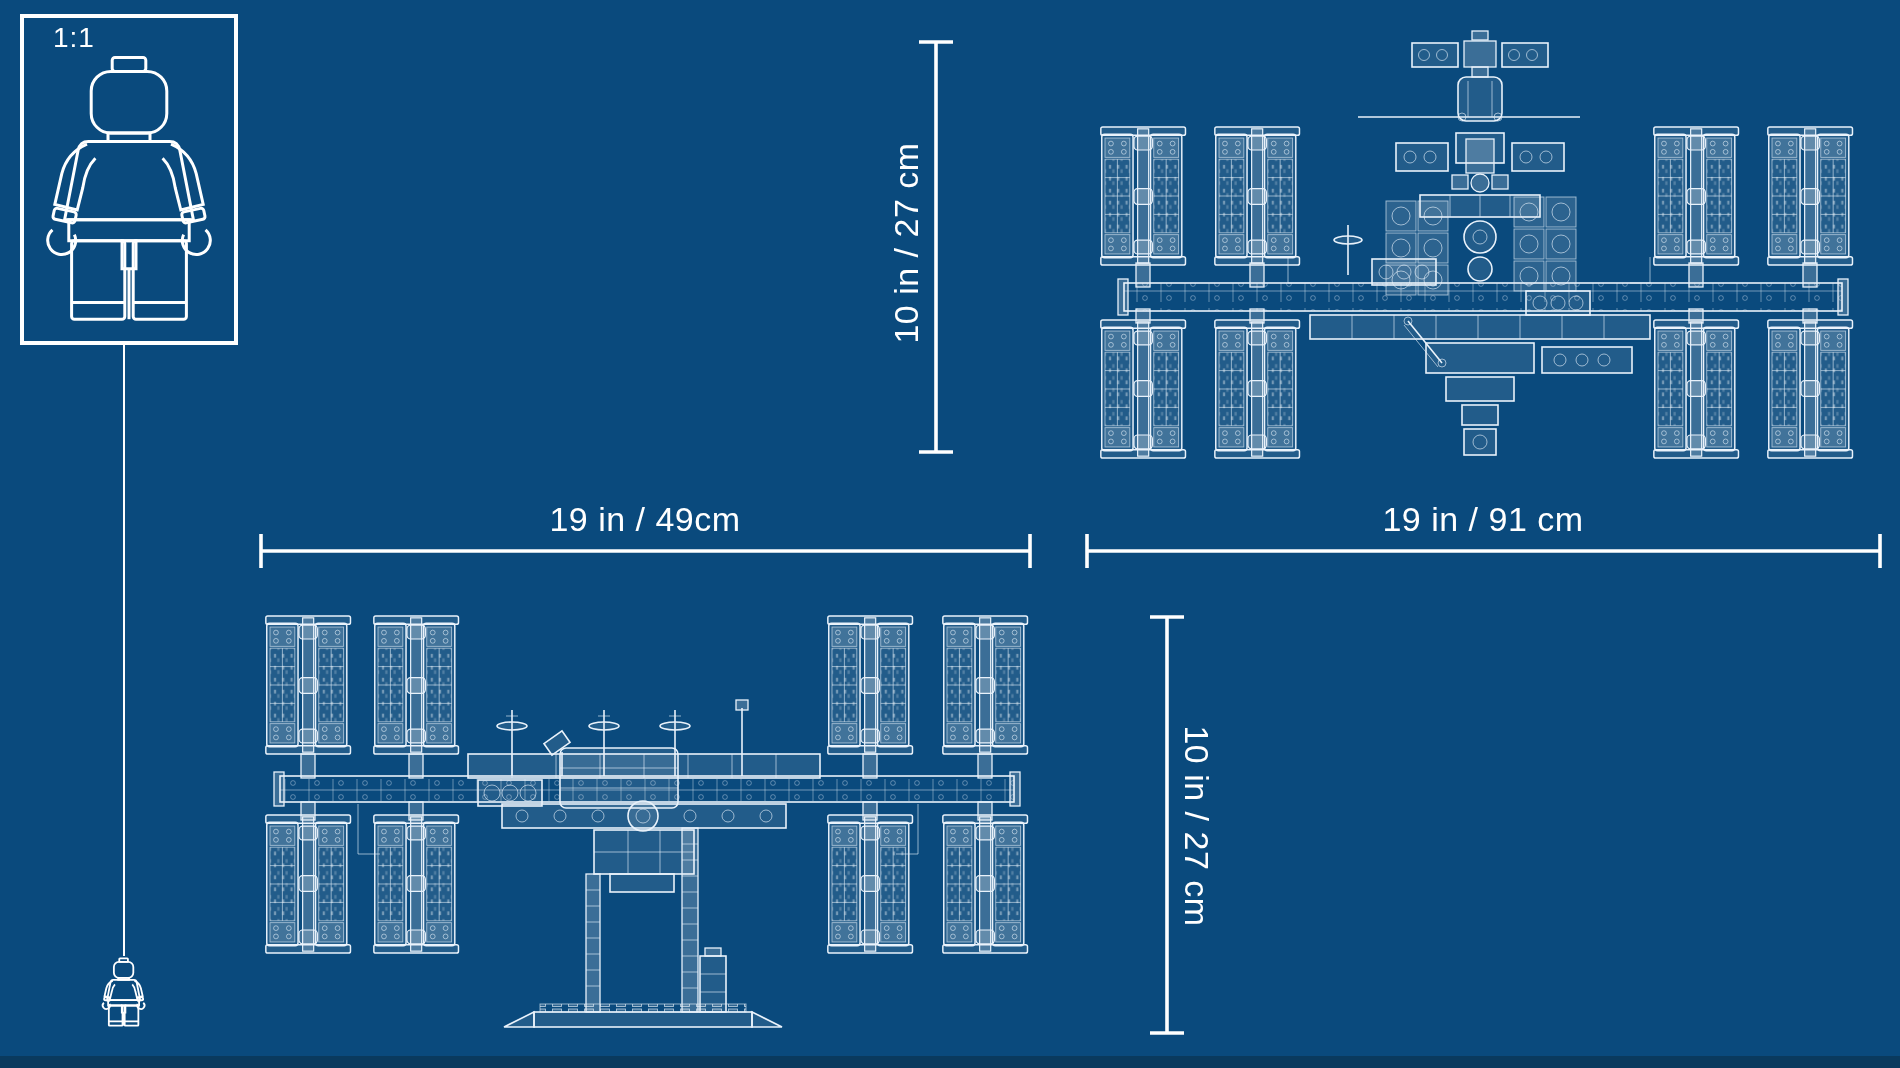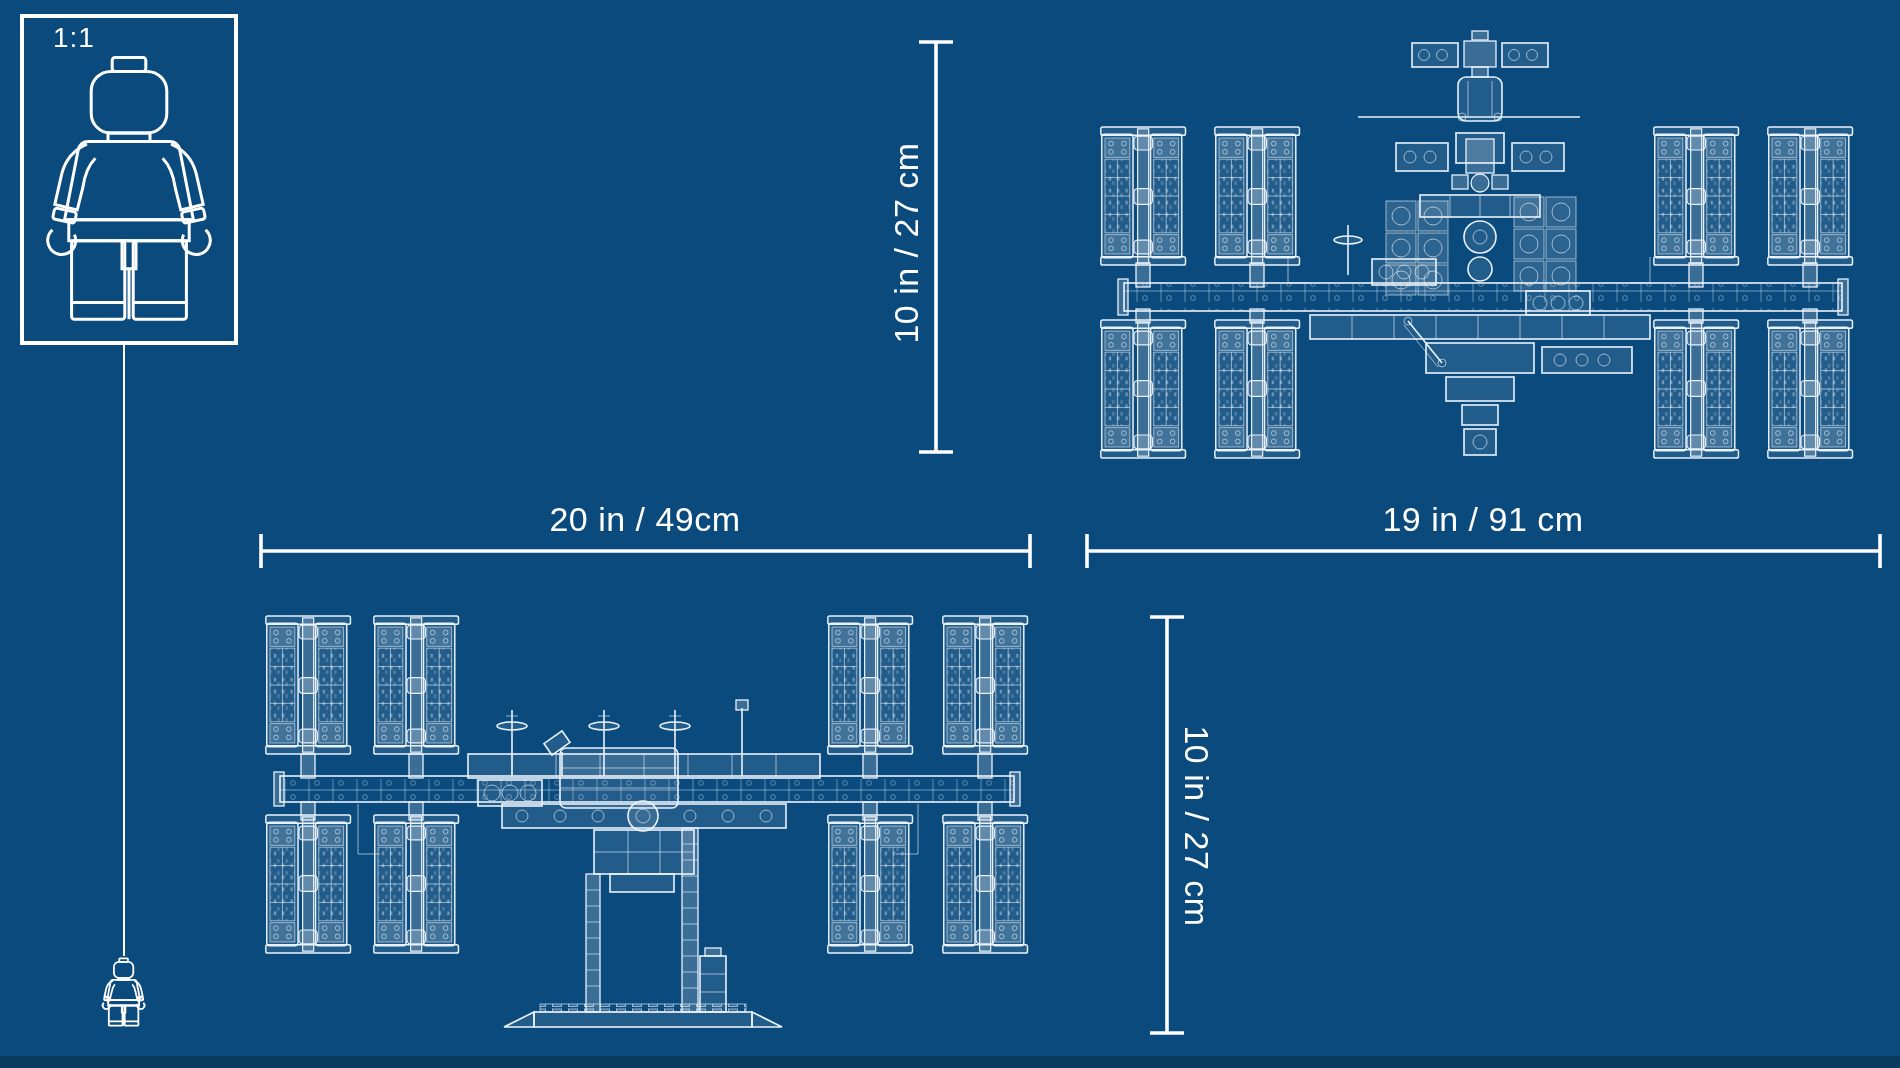--- a/index.html
+++ b/index.html
@@ -365,20 +365,20 @@
           <line class="th" x1="438" y1="384" x2="464" y2="384"></line>
         </g>
       </g>
     </g>
   </svg>
 
   <div class="label ratio">1:1</div>
 
   <div class="label dim-label rot-ccw" style="left:906px;top:243px;">10 in / 27 cm</div>
 
-  <div class="label dim-label" style="left:645px;top:519px;">20 in / 49cm</div>
+  <div class="label dim-label" style="left:645px;top:519px;">19 in / 49cm</div>
 
   <div class="label dim-label" style="left:1483px;top:519px;">19 in / 91 cm</div>
 
   <div class="label dim-label rot-cw" style="left:1196px;top:826px;">10 in / 27 cm</div>
 
   <div class="footer-strip"></div>
 </div>
 
 </body></html>

